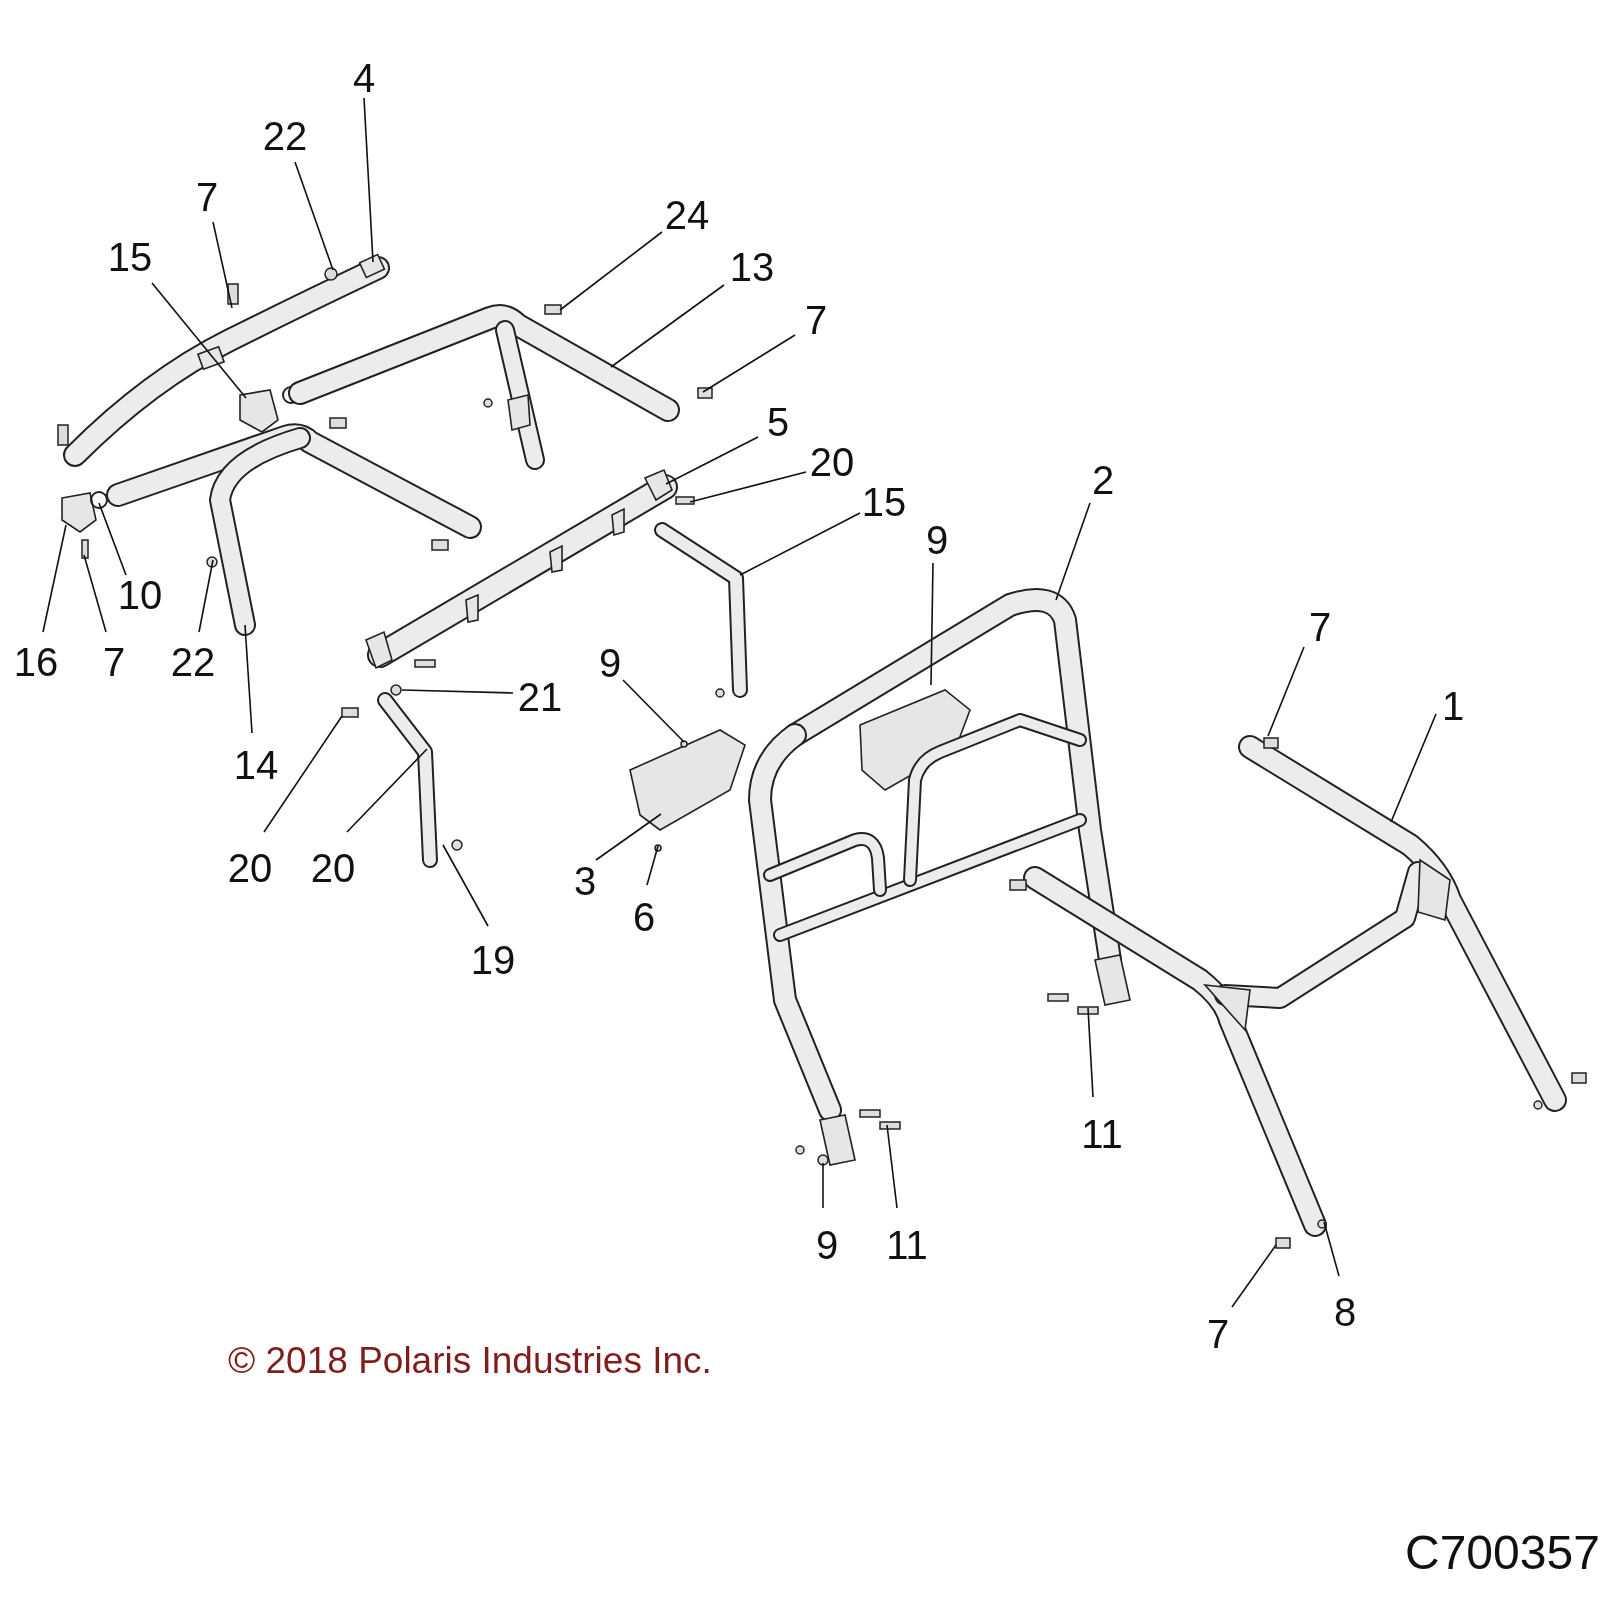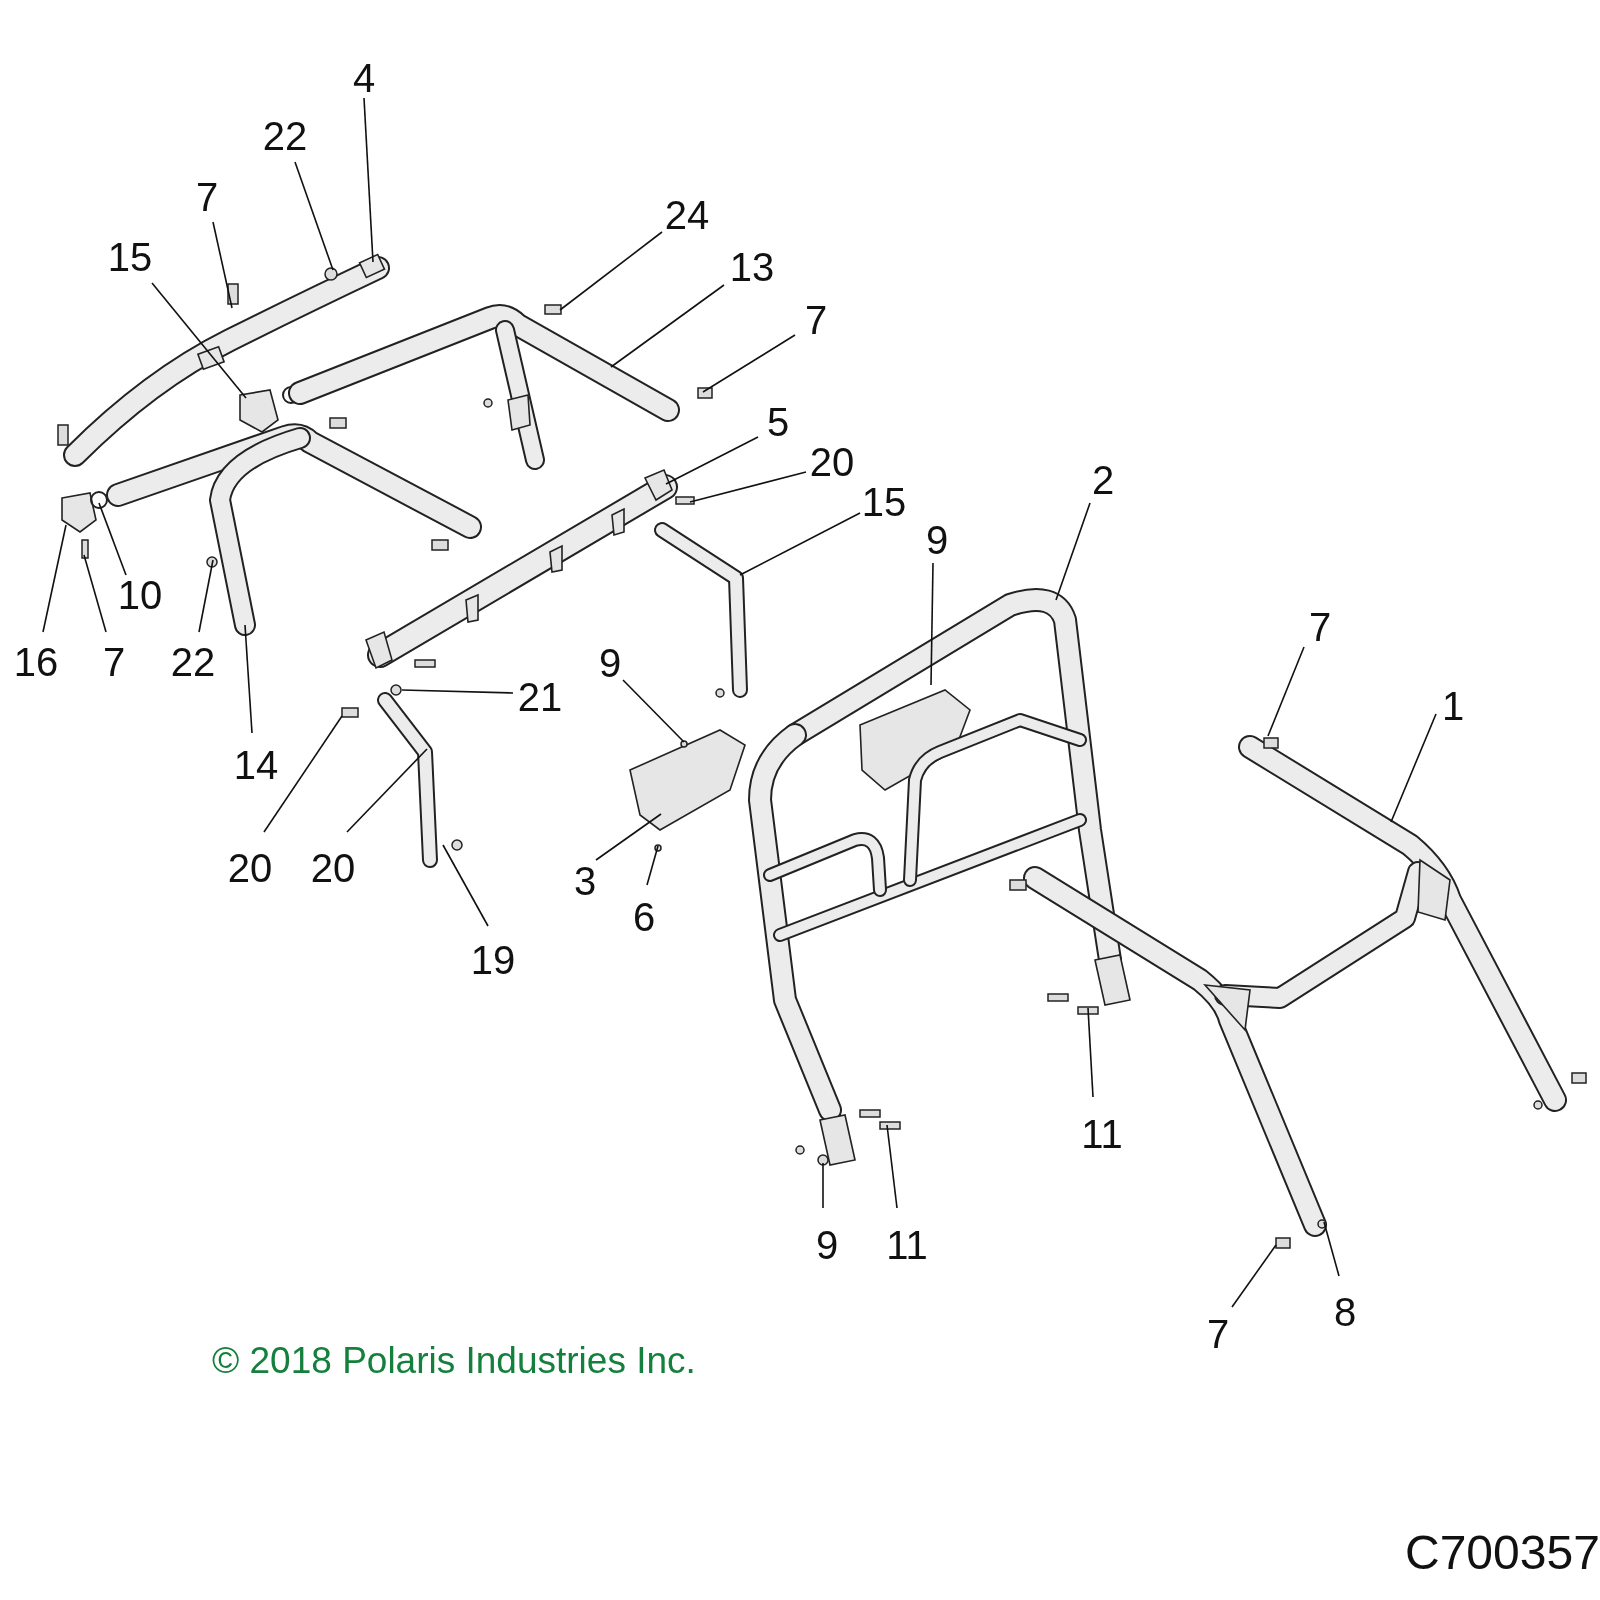--- a/index.html
+++ b/index.html
@@ -1,21 +1,21 @@
 <!DOCTYPE html>
 <html><head>
 <meta charset="utf-8">
 <style>
   html, body { margin: 0; padding: 0; background: #ffffff; }
   body { width: 1600px; height: 1600px; position: relative; overflow: hidden;
          font-family: "Liberation Sans", sans-serif; }
   #diagram { position: absolute; left: 0; top: 0; width: 1600px; height: 1600px; }
   .callout { position: absolute; font-size: 40px; color: #111; line-height: 1;
              transform: translate(-50%, -50%); white-space: nowrap; cursor: pointer; }
-  .copyright { position: absolute; left: 212px; top: 1340px; font-size: 37px; color: #15803d; }
+  .copyright { position: absolute; left: 228px; top: 1340px; font-size: 37px; color: #7f1d1d; }
   .drawing-id { position: absolute; left: 1405px; top: 1525px; font-size: 48px; color: #111; }
   .tube { fill: none; stroke: #222; stroke-linecap: round; stroke-linejoin: round; }
   .tube-fill { fill: none; stroke: #ececec; stroke-linecap: round; stroke-linejoin: round; }
   .leader { stroke: #111; stroke-width: 1.6; fill: none; }
   .hw { fill: #ddd; stroke: #222; stroke-width: 1.5; }
   .plate { fill: #e6e6e6; stroke: #222; stroke-width: 1.6; }
 </style>
 </head>
 <body>
 

